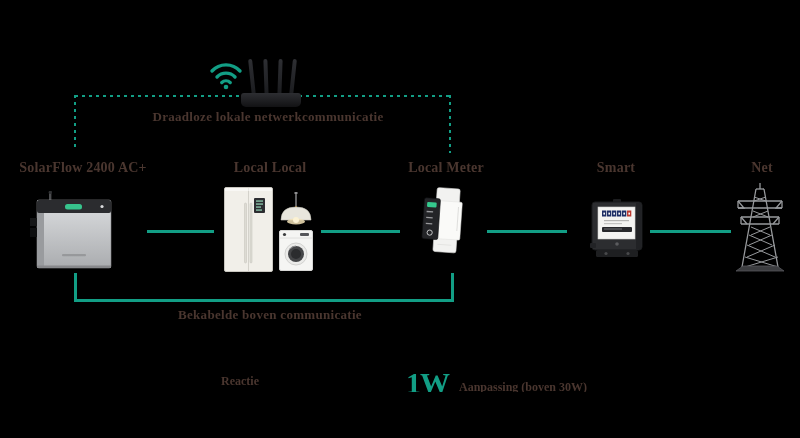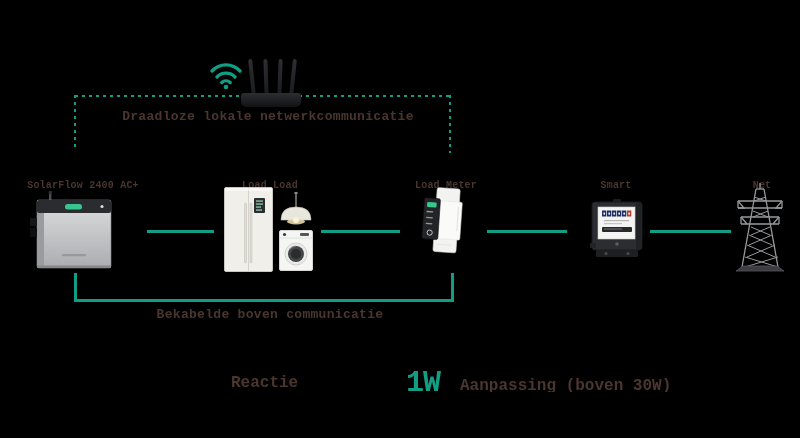--- a/index.html
+++ b/index.html
@@ -4,51 +4,51 @@
 <style>
   :root{
     --background:#000000;
     --accent:#129E85;
     --text:#4A362F;
   }
   html,body{margin:0;padding:0;background:#000;}
   .stage{
     position:relative;width:800px;height:392px;overflow:hidden;
     background:var(--background);
-    font-family:Liberation Mono, monospace;
+    font-family:Liberation Serif, serif;
   }
   .abs{position:absolute;}
 
   
   .dash-h{height:2px;background:repeating-linear-gradient(90deg,var(--accent) 0 3px,transparent 3px 7px);}
   .dash-v{width:2px;background:repeating-linear-gradient(180deg,var(--accent) 0 3px,transparent 3px 7px);}
   .solid-h{height:3px;background:var(--accent);}
   .solid-v{width:3px;background:var(--accent);}
 
   
   .conn-label{
     color:var(--text);font-weight:bold;font-size:13px;letter-spacing:.3px;
     transform:translateX(-50%);white-space:nowrap;
   }
   .dev-label{
-    color:var(--text);font-weight:bold;font-size:10px;letter-spacing:.2px;
-    transform:translateX(-50%);white-space:nowrap;top:180px;
+    color:var(--text);font-weight:bold;font-size:14px;letter-spacing:.2px;
+    transform:translateX(-50%);white-space:nowrap;top:160px;
   }
 
   
   .router{width:60px;height:52px;left:241px;top:55px;}
   .router .ant{position:absolute;bottom:11px;width:4px;height:37px;border-radius:2px 2px 0 0;
     background:linear-gradient(180deg,#2e2f33,#1a1b1e);}
   .router .body{position:absolute;bottom:0;left:0;width:60px;height:14px;border-radius:3px 3px 5px 5px;
     background:linear-gradient(180deg,#2d2e32,#121214);box-shadow:0 1px 0 #000;}
 
   
   .stat{display:flex;align-items:flex-end;white-space:nowrap;}
   .stat .val{color:var(--accent);font-weight:bold;letter-spacing:-1px;line-height:.82;}
-  .stat .lab{color:var(--text);font-weight:bold;font-size:16px;margin-left:20px;padding-bottom:1px;}
+  .stat .lab{color:var(--text);font-weight:bold;font-size:12px;margin-left:10px;padding-bottom:1px;}
   .stat1 .val{font-size:35px;}
   .stat2 .val{font-size:30px;}
 </style>
 </head>
 <body>
 
 <div class="stage">
 
   <div class="abs dash-h" style="left:75px;top:95px;width:376px;"></div>
   <div class="abs dash-v" style="left:74px;top:95px;height:54px;"></div>
@@ -67,22 +67,22 @@
     <div class="ant" style="left:9px;transform:rotate(-6deg);"></div>
     <div class="ant" style="left:23px;transform:rotate(-2deg);"></div>
     <div class="ant" style="left:37px;transform:rotate(2deg);"></div>
     <div class="ant" style="left:50px;transform:rotate(6deg);"></div>
     <div class="body"></div>
   </div>
 
   <div class="abs conn-label" style="left:268px;top:109px;">Draadloze lokale netwerkcommunicatie</div>
 
   <div class="abs dev-label" style="left:83px;">SolarFlow 2400 AC+</div>
-  <div class="abs dev-label" style="left:270px;">Load Load</div>
-  <div class="abs dev-label" style="left:446px;">Load Meter</div>
+  <div class="abs dev-label" style="left:270px;">Local Local</div>
+  <div class="abs dev-label" style="left:446px;">Local Meter</div>
   <div class="abs dev-label" style="left:616px;">Smart</div>
   <div class="abs dev-label" style="left:762px;">Net</div>
 
   <svg class="abs" style="left:28px;top:191px;" width="90" height="82" viewBox="0 0 90 82">
     <defs>
       <linearGradient id="sfG" x1="0" y1="0" x2="0" y2="1">
         <stop offset="0" stop-color="#dcdee0"></stop>
           <stop offset="1" stop-color="#aaacaf"></stop>
       </linearGradient>
     </defs>

